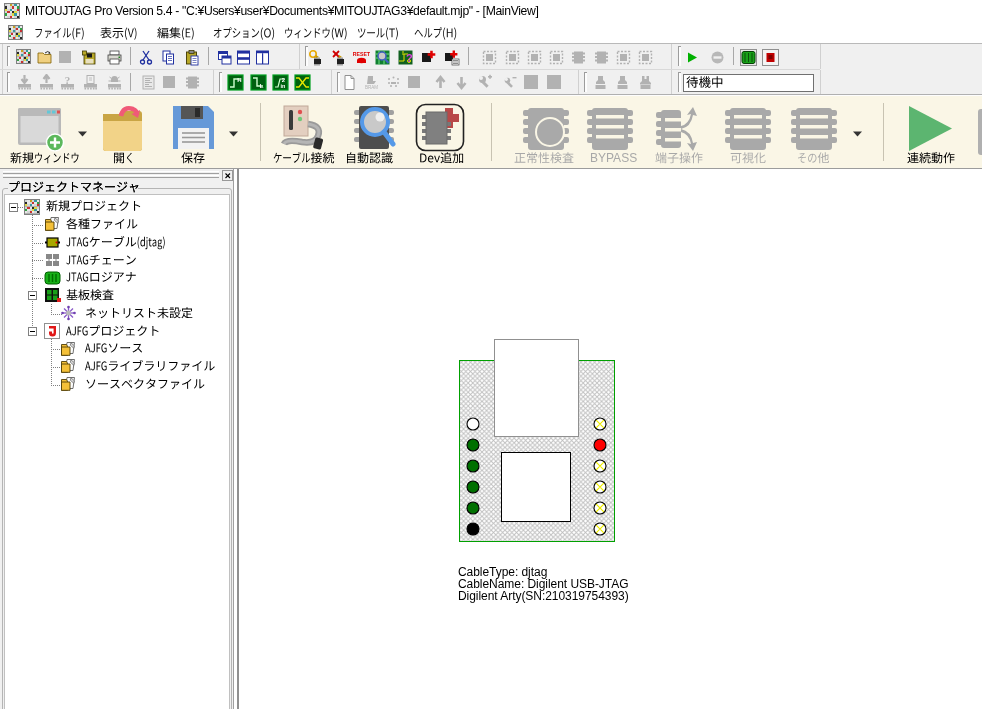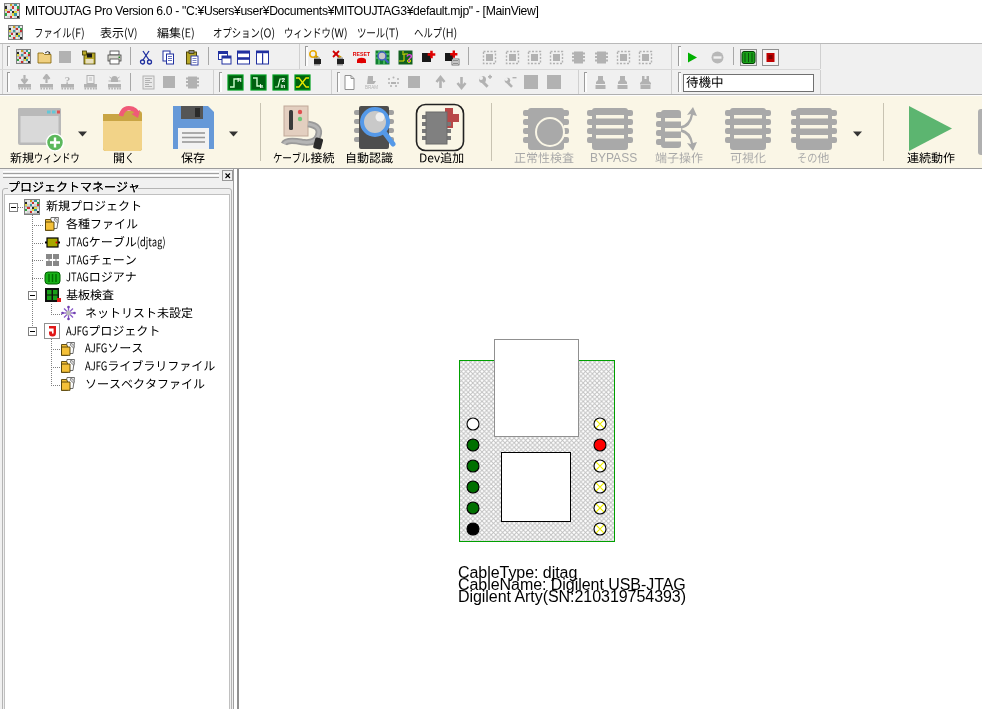--- a/index.html
+++ b/index.html
@@ -36,21 +36,21 @@
     <div class="ab" style="left:7.0px;top:9.3px;width:2.3px;height:2.3px;background:#e0d840"></div>
     <div class="ab" style="left:9.3px;top:9.3px;width:2.3px;height:2.3px;background:#3898a0"></div>
     <div class="ab" style="left:11.7px;top:9.3px;width:2.3px;height:2.3px;background:#e8e8e8"></div>
     <div class="ab" style="left:0.0px;top:11.7px;width:2.3px;height:2.3px;background:#e8e8e8"></div>
     <div class="ab" style="left:2.3px;top:11.7px;width:2.3px;height:2.3px;background:#d4d4d4"></div>
     <div class="ab" style="left:4.7px;top:11.7px;width:2.3px;height:2.3px;background:#c83030"></div>
     <div class="ab" style="left:7.0px;top:11.7px;width:2.3px;height:2.3px;background:#e8e8e8"></div>
     <div class="ab" style="left:9.3px;top:11.7px;width:2.3px;height:2.3px;background:#d4d4d4"></div>
     <div class="ab" style="left:11.7px;top:11.7px;width:2.3px;height:2.3px;background:#282828"></div>
   </div>
-<div class="ab" style="left:25px;top:3px;width:940px;height:17px;font-size:12.2px;letter-spacing:-0.35px;color:#000;line-height:17px;white-space:nowrap">MITOUJTAG Pro Version 6.0 - "C:¥Users¥user¥Documents¥MITOUJTAG3¥default.mjp" - [MainView]</div>
+<div class="ab" style="left:25px;top:3px;width:940px;height:17px;font-size:12.2px;letter-spacing:-0.35px;color:#000;line-height:17px;white-space:nowrap">MITOUJTAG Pro Version 5.4 - "C:¥Users¥user¥Documents¥MITOUJTAG3¥default.mjp" - [MainView]</div>
 <div class="ab" style="left:8px;top:25px;width:15px;height:15px;background:#b0b0b0;border:1px solid #808080">
     <div class="ab" style="left:0.0px;top:0.0px;width:2.2px;height:2.2px;background:#d4d4d4"></div>
     <div class="ab" style="left:2.2px;top:0.0px;width:2.2px;height:2.2px;background:#e8e8e8"></div>
     <div class="ab" style="left:4.3px;top:0.0px;width:2.2px;height:2.2px;background:#c8a020"></div>
     <div class="ab" style="left:6.5px;top:0.0px;width:2.2px;height:2.2px;background:#d4d4d4"></div>
     <div class="ab" style="left:8.7px;top:0.0px;width:2.2px;height:2.2px;background:#3898a0"></div>
     <div class="ab" style="left:10.8px;top:0.0px;width:2.2px;height:2.2px;background:#e8e8e8"></div>
     <div class="ab" style="left:0.0px;top:2.2px;width:2.2px;height:2.2px;background:#282828"></div>
     <div class="ab" style="left:2.2px;top:2.2px;width:2.2px;height:2.2px;background:#e8e8e8"></div>
     <div class="ab" style="left:4.3px;top:2.2px;width:2.2px;height:2.2px;background:#d4d4d4"></div>
@@ -1001,12 +1001,12 @@
     <defs>
       <clipPath id="yc529">
         <circle cx="7" cy="7" r="5.5"></circle>
       </clipPath>
     </defs>
     <circle cx="7" cy="7" r="6" fill="#fff" stroke="#000" stroke-width="1.1"></circle>
     <g clip-path="url(#yc529)" stroke="#ecec00" stroke-width="1.2" fill="none">
       <path d="M1 1 L13 13 M13 1 L1 13 M7 -2 L-2 7 M16 7 L7 16 M-2 7 L7 16 M7 -2 L16 7"></path>
     </g>
   </svg>
-<div class="ab" style="left:458px;top:567px;font-size:16px;line-height:11.9px;color:#000;letter-spacing:-0.05px">CableType: djtag<br>CableName: Digilent USB-JTAG<br>Digilent Arty(SN:210319754393)</div>
+<div class="ab" style="left:458px;top:567px;font-size:12px;line-height:11.9px;color:#000;letter-spacing:-0.05px">CableType: djtag<br>CableName: Digilent USB-JTAG<br>Digilent Arty(SN:210319754393)</div>
 </body></html>

